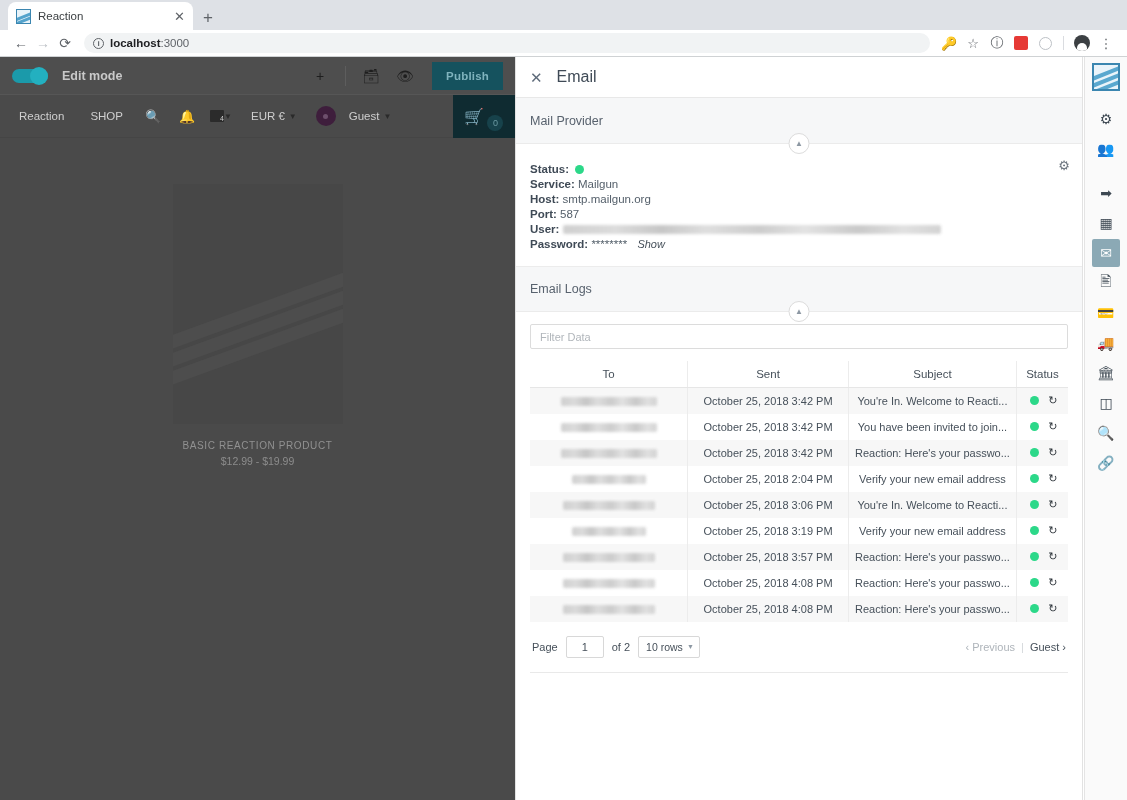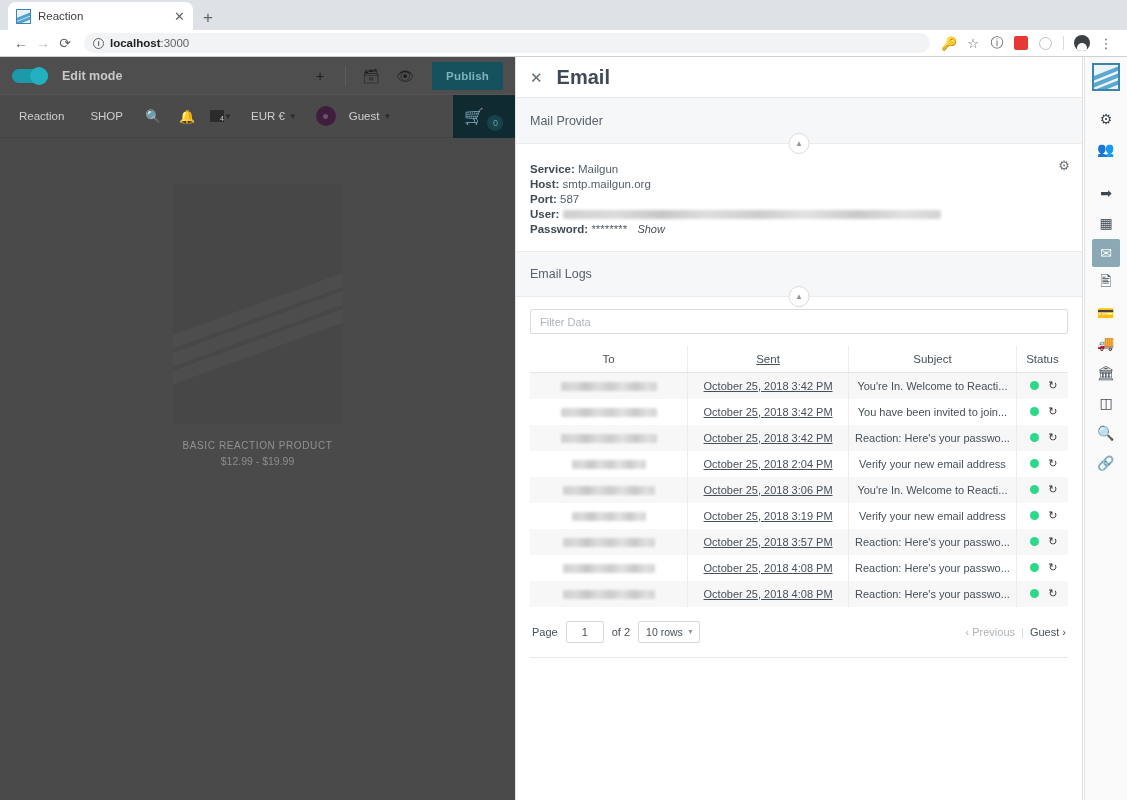--- a/index.html
+++ b/index.html
@@ -181,21 +181,21 @@
   .panel {
     position: absolute; top: 57px; left: 515px; width: 568px; height: 743px;
     background: #fff; border-left: 1px solid #e2e2e2;
     border-right: 1px solid #e2e2e2;
   }
   .panel-header {
     height: 41px; display: flex; align-items: center; padding: 0 14px; gap: 14px;
     border-bottom: 1px solid #e8e8e8;
   }
   .panel-close { font-size: 15px; color: #5e6b7a; cursor: pointer; line-height: 1; }
-  .panel-title { font-size: 20px; color: #3f4a56; font-weight: bold; }
+  .panel-title { font-size: 16px; color: #3f4a56; font-weight: normal; }
 
   .section-head {
     height: 46px; background: #f6f7f8; display: flex; align-items: center;
     padding: 0 14px; border-bottom: 1px solid #ebebeb; position: relative;
   }
   .section-title { font-size: 12.5px; color: #58626e; }
   .collapse-btn {
     position: absolute; left: 50%; bottom: -11px; transform: translateX(-50%);
     width: 21px; height: 21px; border-radius: 50%; background: #fff;
     border: 1px solid #dcdcdc; display: flex; align-items: center;
@@ -237,21 +237,21 @@
     text-align: center;
   }
   table.logs th:first-child { border-left: none; }
   table.logs td {
     font-size: 11px; color: #46505a; padding: 6px 6px;
     border-left: 1px solid #ececec; text-align: center; height: 26px;
   }
   table.logs td:first-child { border-left: none; }
   table.logs tbody tr:nth-child(odd) { background: #f7f7f7; }
   .col-to { width: 160px; }
-  .col-sent { width: 166px; text-decoration: underline; }
+  .col-sent { width: 166px; }
   .col-subject { width: 163px; }
   .col-status { width: 52px; }
   .cell-subject {
     max-width: 163px; overflow: hidden; text-overflow: ellipsis;
     white-space: nowrap; text-align: center;
   }
   .cell-status { display: flex; align-items: center; justify-content: center; gap: 9px; }
   .resend-ico { font-size: 11px; color: #2b3238; cursor: pointer; }
 
   .pager {
@@ -400,20 +400,24 @@
       <span class="panel-close">✕</span>
       <span class="panel-title">Email</span>
     </div>
 
     <div class="section-head">
       <span class="section-title">Mail Provider</span>
       <span class="collapse-btn">▲</span>
     </div>
     <div class="provider-body">
       <span class="gear-btn">⚙</span>
+      <div class="kv">
+        <b>Status:</b>
+        <span class="status-dot"></span>
+      </div>
       <div class="kv">
         <b>Service:</b>
         <span>Mailgun</span>
       </div>
       <div class="kv">
         <b>Host:</b>
         <span>smtp.mailgun.org</span>
       </div>
       <div class="kv">
         <b>Port:</b>

